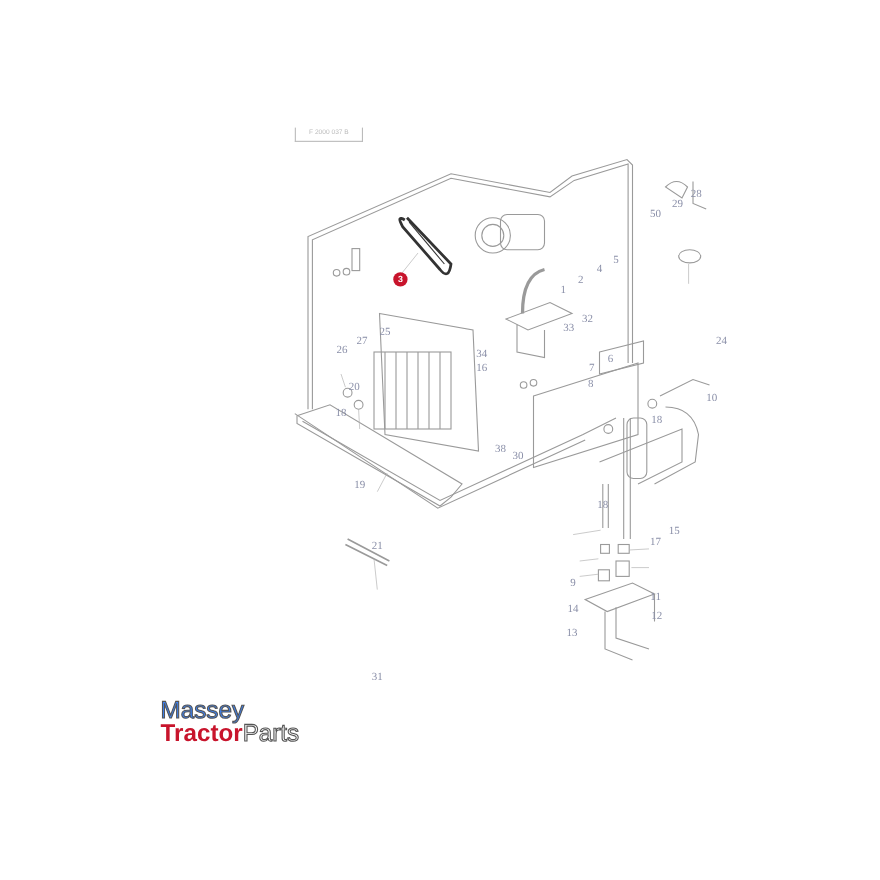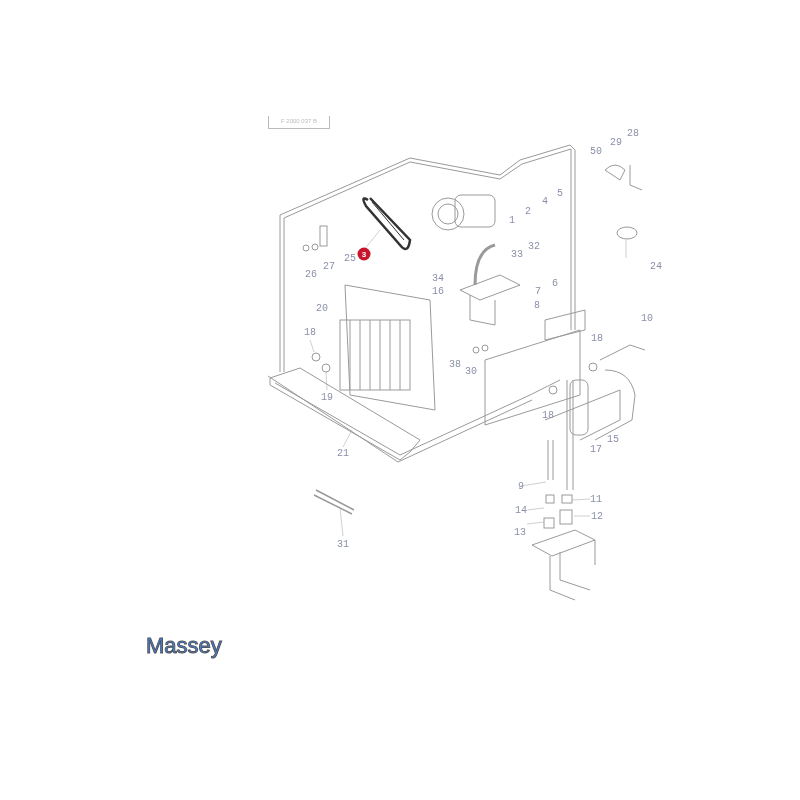--- a/index.html
+++ b/index.html
@@ -1,18 +1,18 @@
 <!DOCTYPE html>
 <html><head>
 <meta charset="utf-8">
 <style>
   html, body { margin:0; padding:0; background:#ffffff; }
   body { width:800px; height:800px; position:relative; overflow:hidden; font-family:"Liberation Sans", sans-serif; }
   #diagram { position:absolute; left:0; top:0; width:800px; height:800px; }
-  .lbl { position:absolute; font-family:Liberation Mono, monospace; font-size:10px; color:#8a8fa8; transform:translate(-50%,-50%); white-space:nowrap; }
+  .lbl { position:absolute; font-family:Liberation Serif, serif; font-size:10px; color:#8a8fa8; transform:translate(-50%,-50%); white-space:nowrap;margin-top:44px; }
   .ref { position:absolute; left:268px; top:116px; width:60px; height:12px; border:1px solid #bbb; border-top:none; font-size:6px; color:#bbb; text-align:center; line-height:10px; }
   .marker { position:absolute; width:13px; height:13px; border-radius:50%; background:#c8142c; color:#fff; font-size:8px; font-weight:bold; text-align:center; line-height:13px; transform:translate(-50%,-50%); }
   .logo { position:absolute; left:146px; top:636px; }
   .logo .l1 { font-family:"Liberation Sans", sans-serif; font-size:22px; color:#3b82f6; -webkit-text-stroke:1px #555; letter-spacing:0px; line-height:20px; }
   .logo .l2 { font-family:"Liberation Sans", sans-serif; font-size:22px; line-height:22px; }
   .logo .t { color:#c8142c; font-weight:bold; }
   .logo .p { color:#fff; -webkit-text-stroke:1px #555; }
 </style>
 </head>
 <body>
@@ -122,21 +122,22 @@
   <div class="lbl" style="left:343px;top:453px">21</div>
   <div class="lbl" style="left:471px;top:371px">30</div>
   <div class="lbl" style="left:455px;top:364px">38</div>
   <div class="lbl" style="left:656px;top:266px">24</div>
   <div class="lbl" style="left:350px;top:258px">25</div>
   <div class="lbl" style="left:311px;top:274px">26</div>
   <div class="lbl" style="left:329px;top:266px">27</div>
   <div class="lbl" style="left:633px;top:133px">28</div>
   <div class="lbl" style="left:616px;top:142px">29</div>
   <div class="lbl" style="left:596px;top:151px">50</div>
-  <div class="lbl" style="left:343px;top:544px">31</div>
+  <div class="lbl" style="left:343px;top:572px">31</div>
   <div class="lbl" style="left:534px;top:246px">32</div>
   <div class="lbl" style="left:517px;top:254px">33</div>
   <div class="lbl" style="left:438px;top:278px">34</div>
 </div>
 
 <div class="logo">
   <div class="l1">Massey</div>
+  <div class="l2"><span class="t">Tractor</span><span class="p">Parts</span></div>
 </div>
 
 </body></html>

